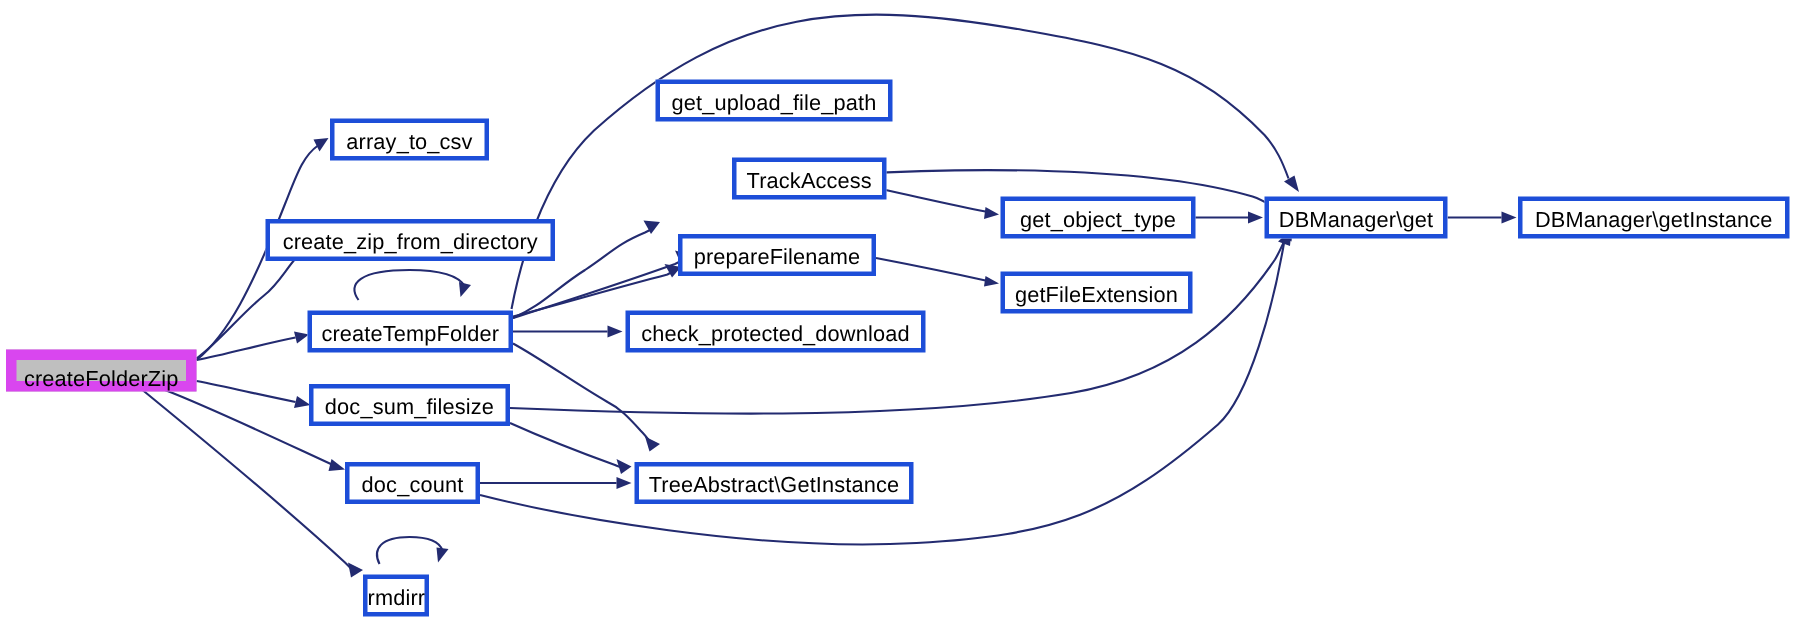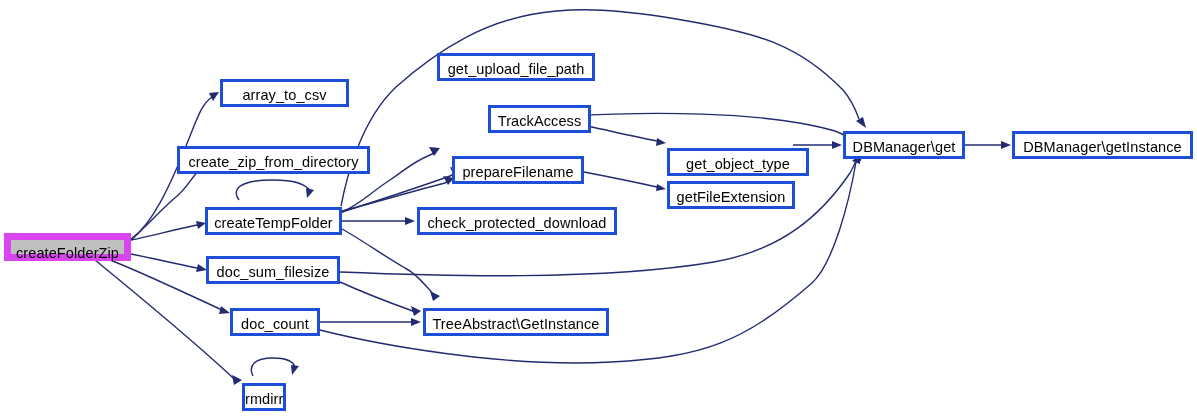--- a/index.html
+++ b/index.html
@@ -149,30 +149,30 @@
         </g>
         <g>
           <path class="edge-path" d="M965,145 L1001,145" stroke="#232b70"></path>
           <path class="edge-head" d="M1001,149 L1011,145 L1001,141 Z" fill="#232b70"></path>
         </g>
       </g>
   </svg>
 
   <div id="nodes-layer">
       <div class="node-box highlight" style="left: 4px; top: 233px; width: 127px;">createFolderZip</div>
-      <div class="node-box" style="left: 220px; top: 79px; width: 129px;">array_to_csv</div>
+      <div class="node-box" style="left: 220px; top: 79px; width: 106px;">array_to_csv</div>
       <div class="node-box" style="left: 177px; top: 146px; width: 193px;">create_zip_from_directory</div>
       <div class="node-box" style="left: 205px; top: 207px; width: 137px;">createTempFolder</div>
       <div class="node-box" style="left: 206px; top: 256px; width: 134px;">doc_sum_filesize</div>
       <div class="node-box" style="left: 230px; top: 308px; width: 90px;">doc_count</div>
       <div class="node-box" style="left: 242px; top: 383px; width: 44px;">rmdirr</div>
       <div class="node-box" style="left: 437px; top: 53px; width: 158px;">get_upload_file_path</div>
       <div class="node-box" style="left: 465px; top: 105px; width: 103px; margin-left: 23px;">TrackAccess</div>
       <div class="node-box" style="left: 452px; top: 156px; width: 132px;">prepareFilename</div>
       <div class="node-box" style="left: 417px; top: 207px; width: 200px;">check_protected_download</div>
       <div class="node-box" style="left: 423px; top: 308px; width: 186px;">TreeAbstract\GetInstance</div>
-      <div class="node-box" style="left: 667px; top: 148px; width: 142px;">get_object_type</div>
+      <div class="node-box" style="left: 667px; top: 131px; width: 130px;">get_object_type</div>
       <div class="node-box" style="left: 667px; top: 181px; width: 128px;">getFileExtension</div>
       <div class="node-box" style="left: 843px; top: 131px; width: 122px;">DBManager\get</div>
       <div class="node-box" style="left: 1012px; top: 131px; width: 181px;">DBManager\getInstance</div>
     </div>
 
 </div>
 
 </body></html>

